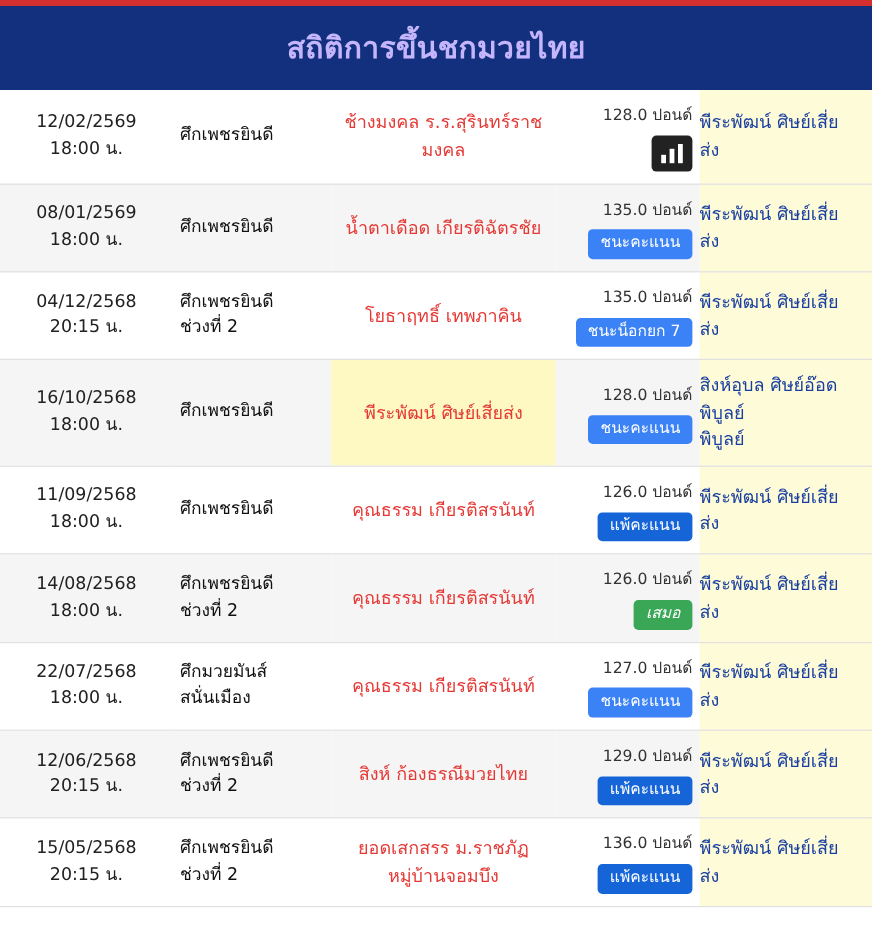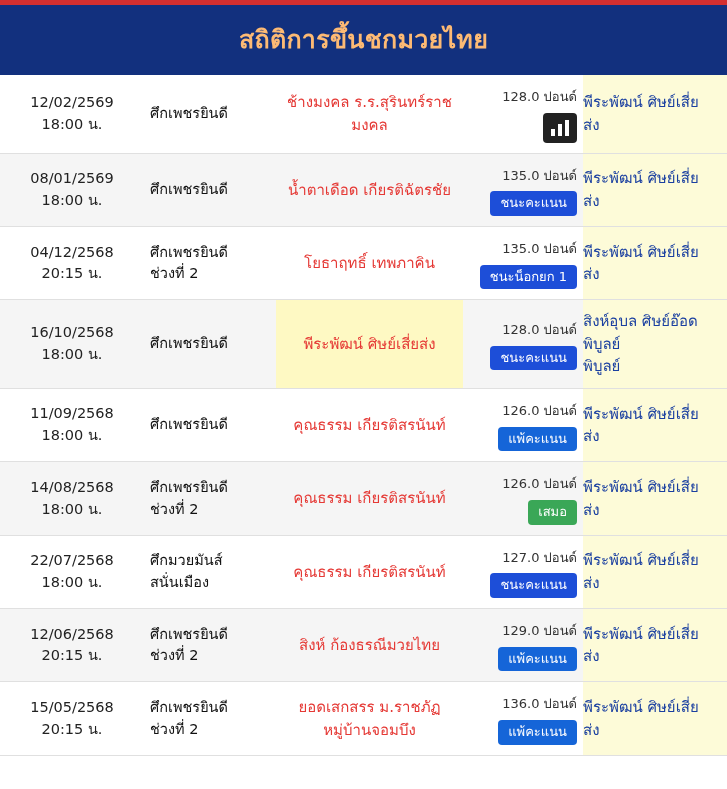--- a/index.html
+++ b/index.html
@@ -13,21 +13,21 @@
     font-family: "DejaVu Sans", "Liberation Sans", sans-serif;
     overflow: hidden;
   }
   .top-bar {
     height: 5px;
     background: #d32f2f;
     width: 100%;
   }
   .header {
     background: #12307e;
-    color: #fdba74;
+    color: #c4b5fd;
     text-align: center;
     font-size: 25px;
     font-weight: bold;
     padding: 14px 0 16px 0;
     letter-spacing: 0.3px;
   }
   table {
     width: 100%;
     border-collapse: collapse;
     table-layout: fixed;
@@ -84,23 +84,23 @@
   .badge {
     display: inline-block;
     color: #ffffff;
     font-size: 13px;
     padding: 4px 10px 5px 10px;
     border-radius: 4px;
     margin-top: 3px;
     white-space: nowrap;
     line-height: 1.2;
   }
-  .badge-win { background: #1d4ed8; }
+  .badge-win { background: #3b82f6; }
   .badge-lose { background: #1565d8; }
-  .badge-draw { background: #3aa757; }
+  .badge-draw { background: #3aa757; font-style: italic; }
   .chart-icon {
     display: inline-block;
     width: 34px;
     height: 30px;
     background: #222222;
     border-radius: 4px;
     margin-top: 3px;
     position: relative;
     vertical-align: middle;
   }
@@ -165,21 +165,21 @@
           <span class="nowrap-line">04/12/2568</span>
           <span class="nowrap-line">20:15 น.</span>
         </td>
         <td class="event">
           <span class="nowrap-line">ศึกเพชรยินดี</span>
           <span class="nowrap-line">ช่วงที่ 2</span>
         </td>
         <td class="opponent">
           <span class="nowrap-line">โยธาฤทธิ์ เทพภาคิน</span>
         </td>
-        <td class="weight"><span class="nowrap-line">135.0 ปอนด์</span><span class="badge badge-win">ชนะน็อกยก 1</span></td>
+        <td class="weight"><span class="nowrap-line">135.0 ปอนด์</span><span class="badge badge-win">ชนะน็อกยก 7</span></td>
         <td class="fighter">
           <span class="nowrap-line">พีระพัฒน์ ศิษย์เสี่ย</span>
           <span class="nowrap-line">ส่ง</span>
         </td>
       </tr>
       <tr class="row-even">
         <td class="date">
           <span class="nowrap-line">16/10/2568</span>
           <span class="nowrap-line">18:00 น.</span>
         </td>

